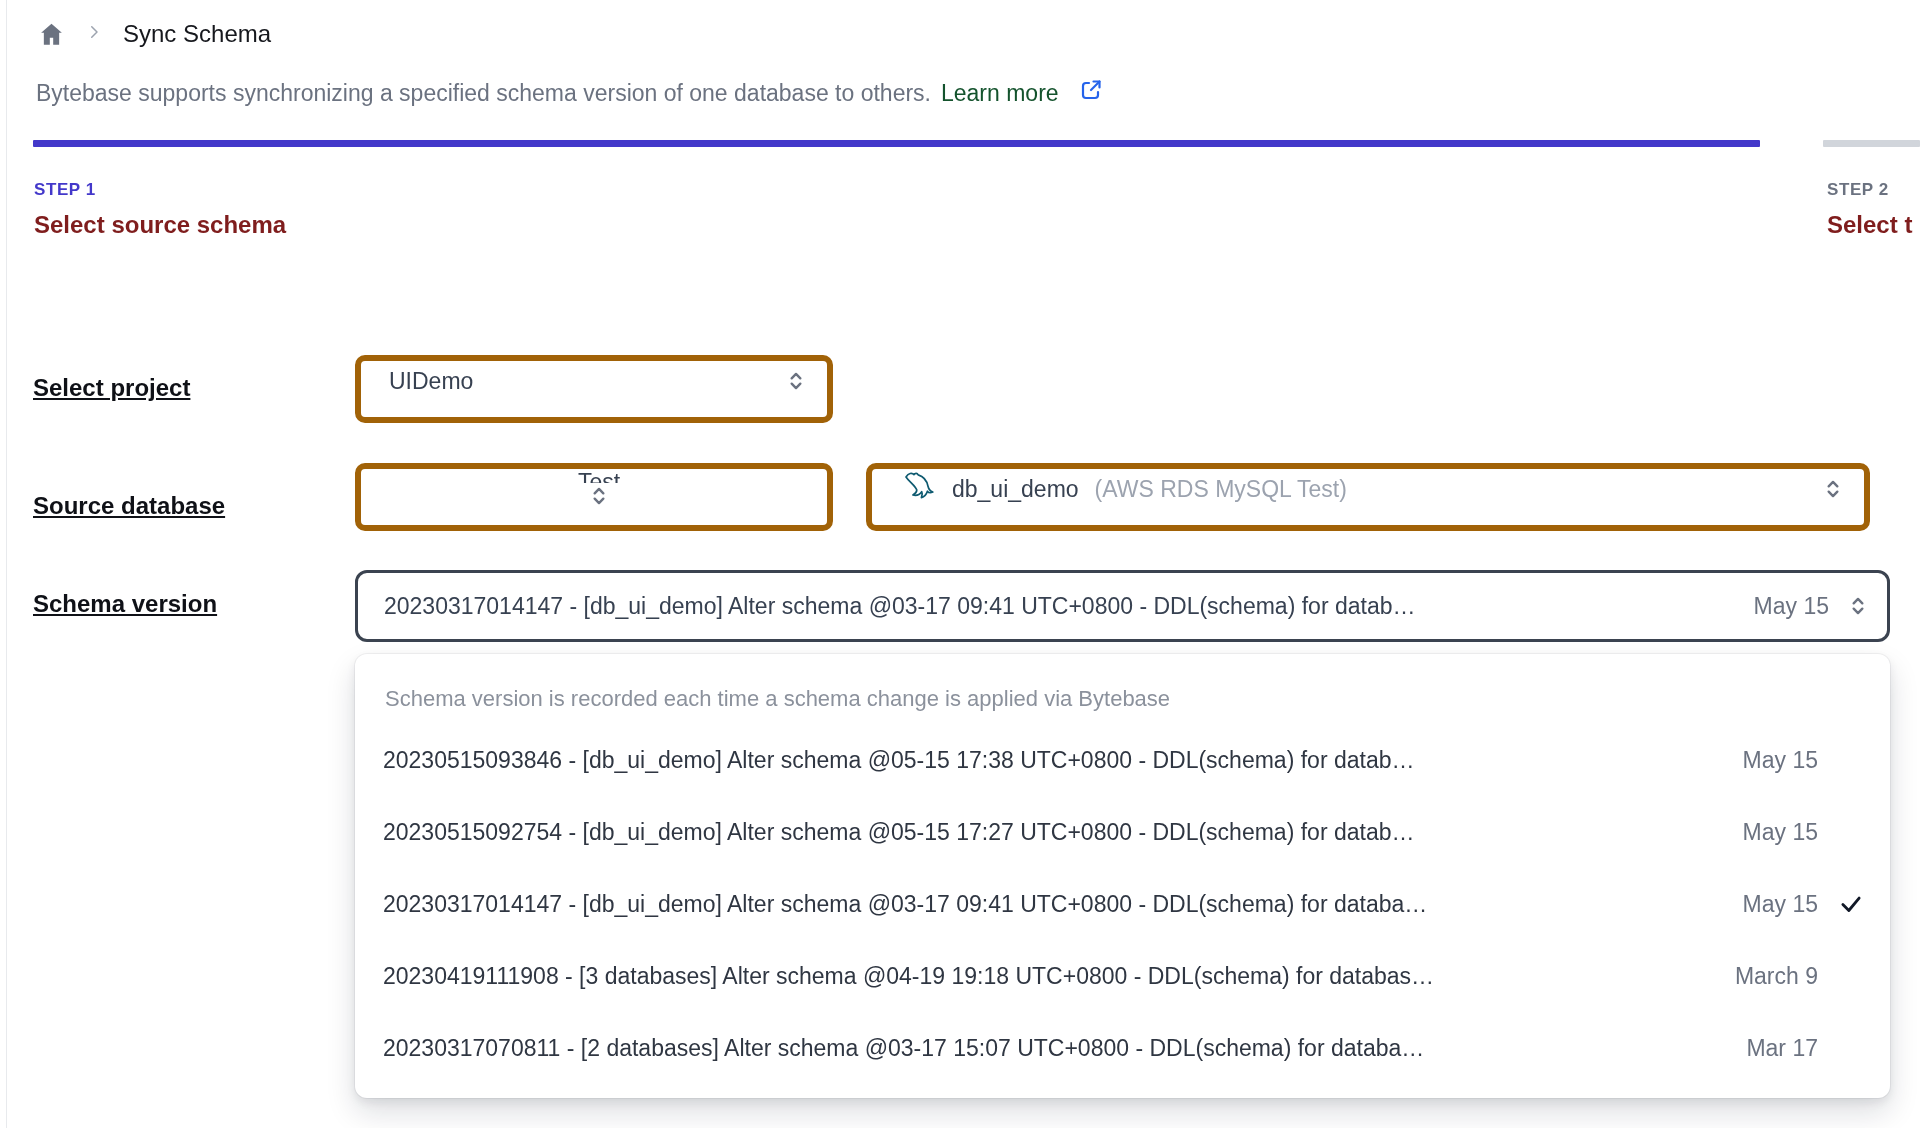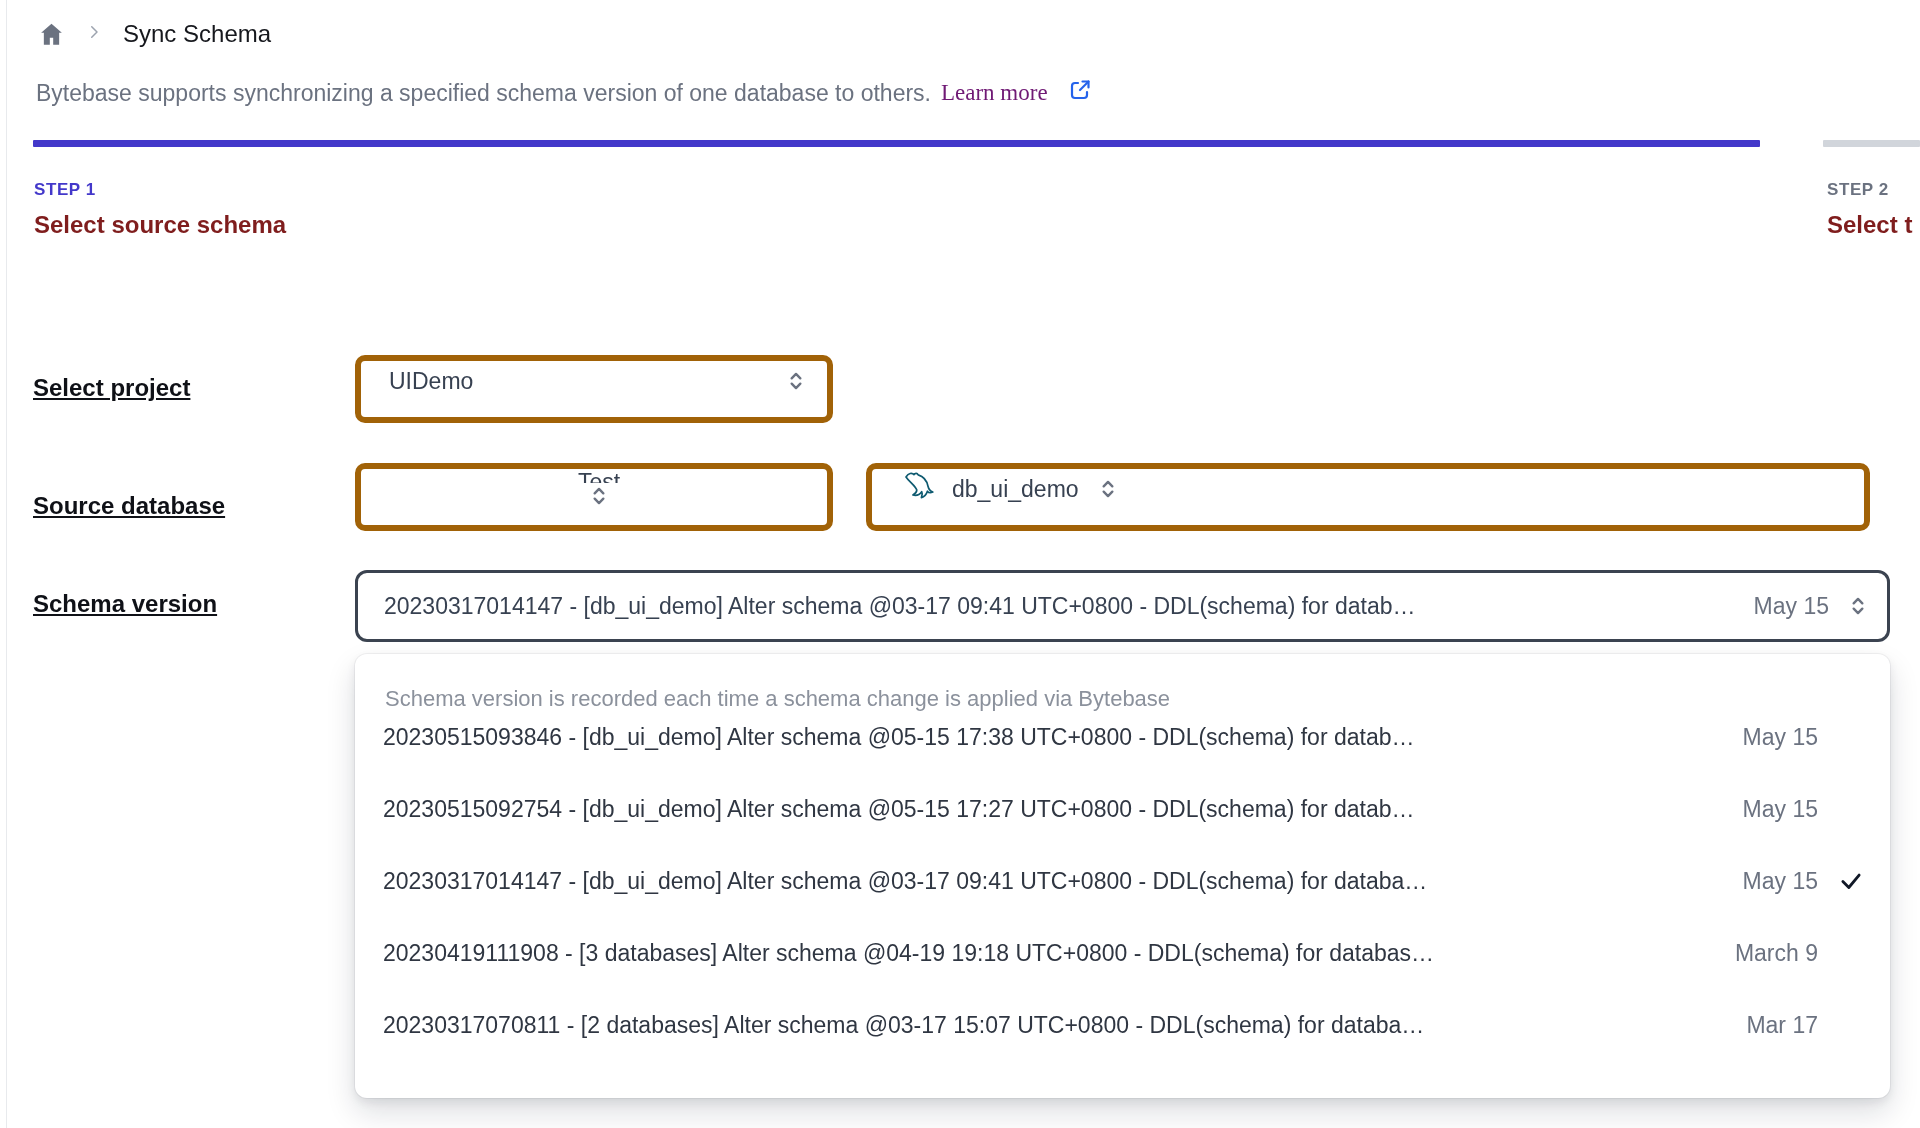--- a/index.html
+++ b/index.html
@@ -9,21 +9,21 @@
 
   
   .breadcrumb{position:absolute;left:38px;top:20px;display:flex;align-items:center;gap:20px;}
   .home-btn{display:flex;align-items:center;cursor:pointer;}
   .home-btn svg{width:27px;height:27px;fill:#6b7280;}
   .crumb-sep svg{width:18px;height:18px;stroke:#9ca3af;fill:none;stroke-width:2;stroke-linecap:round;stroke-linejoin:round;}
   .crumb-title{font-size:24px;font-weight:500;color:#16181d;}
 
   
   .intro{position:absolute;left:36px;top:78px;font-size:23px;color:#6b7280;display:flex;align-items:center;gap:10px;white-space:nowrap;}
-  .learn-link{color:#701a75;display:flex;align-items:center;gap:20px;cursor:pointer;font-family:Liberation Serif, serif;}
+  .learn-link{color:#14532d;display:flex;align-items:center;gap:20px;cursor:pointer;}
   .ext-icon svg{width:24px;height:24px;stroke:#2563eb;fill:none;stroke-width:2.2;stroke-linecap:round;stroke-linejoin:round;}
 
   
   .bar-active{position:absolute;left:33px;top:140px;width:1727px;height:7px;background:#4338ca;border-radius:1px;}
   .bar-next{position:absolute;left:1823px;top:140px;width:97px;height:7px;background:#d1d5db;border-radius:1px;}
   .step-block{position:absolute;top:180px;}
   .step-1{left:34px;}
   .step-2{left:1827px;width:93px;overflow:hidden;}
   .step-label{font-size:17px;font-weight:700;letter-spacing:.6px;color:#4338ca;}
   .step-2 .step-label{color:#6b7280;}
@@ -46,21 +46,21 @@
   .selector-icon{display:flex;align-items:center;}
   .selector-icon svg{width:26px;height:26px;stroke:#6b7280;fill:none;stroke-width:2.2;stroke-linecap:round;stroke-linejoin:round;}
 
   .db-name{color:#374151;white-space:nowrap;}
   .db-detail{color:#9ca3af;white-space:nowrap;flex:1;overflow:hidden;}
   .mysql-icon svg{width:36px;height:36px;}
 
   
   .panel{position:absolute;left:355px;top:654px;width:1535px;height:444px;background:#fff;border-radius:12px;box-sizing:border-box;padding:24px 24px 12px 26px;box-shadow:0 0 0 1px rgba(17,24,39,.05),0 14px 30px rgba(17,24,39,.14),0 4px 10px rgba(17,24,39,.08);}
   .panel-hint{font-size:22px;color:#8b919c;padding:8px 4px 12px;white-space:nowrap;overflow:hidden;}
-  .option{display:flex;height:72px;font-size:23px;color:#2f3642;padding:0 2px;border-radius:8px;cursor:pointer;}
+  .option{display:flex;align-items:center;height:72px;font-size:23px;color:#2f3642;padding:0 2px;border-radius:8px;cursor:pointer;}
   .option .opt-text{flex:1;white-space:nowrap;overflow:hidden;text-overflow:ellipsis;}
   .option .opt-date{color:#6b7280;margin:0 12px 0 18px;white-space:nowrap;}
   .option .check{width:34px;display:flex;justify-content:flex-end;visibility:hidden;}
   .option.selected .check{visibility:visible;}
   .check svg{width:26px;height:26px;stroke:#111827;fill:none;stroke-width:2.6;stroke-linecap:round;stroke-linejoin:round;}
 </style>
 </head>
 <body>
 
 <div class="stage">
@@ -130,20 +130,21 @@
     </span>
   </div>
 
   <div class="select sel-db">
     <span class="mysql-icon">
       <svg viewBox="0 0 36 36">
           <path d="M6 9c2.5-4 6-4.6 8-2.4 1.2-1.8 3.2-1.6 4.2.3 4.8 1.4 8.6 5.8 9.8 11.3.8 3.6 2.6 5 4.8 5.9-2.2 1-4.2.8-5.4-.9-.8 2.6-2.2 5.4-6 6.4 1-2 1.2-4 .3-5.9-2 2.9-5.6 4.1-8.8 3.3 2-1.1 3.8-2.9 3.9-5C15 17.3 9.8 14.6 6 9z" fill="none" stroke="#0e5a70" stroke-width="1.7" stroke-linejoin="round"></path>
         </svg>
     </span>
     <span class="db-name">db_ui_demo</span>
+    <span class="db-detail">(AWS RDS MySQL Test)</span>
     <span class="selector-icon">
       <svg viewBox="0 0 24 24">
           <path d="M8 9.5 12 5.5l4 4"></path>
           <path d="M8 14.5l4 4 4-4"></path>
         </svg>
     </span>
   </div>
 
   <div class="select sel-version">
     <span class="sel-text">20230317014147 - [db_ui_demo] Alter schema @03-17 09:41 UTC+0800 - DDL(schema) for datab…</span>

